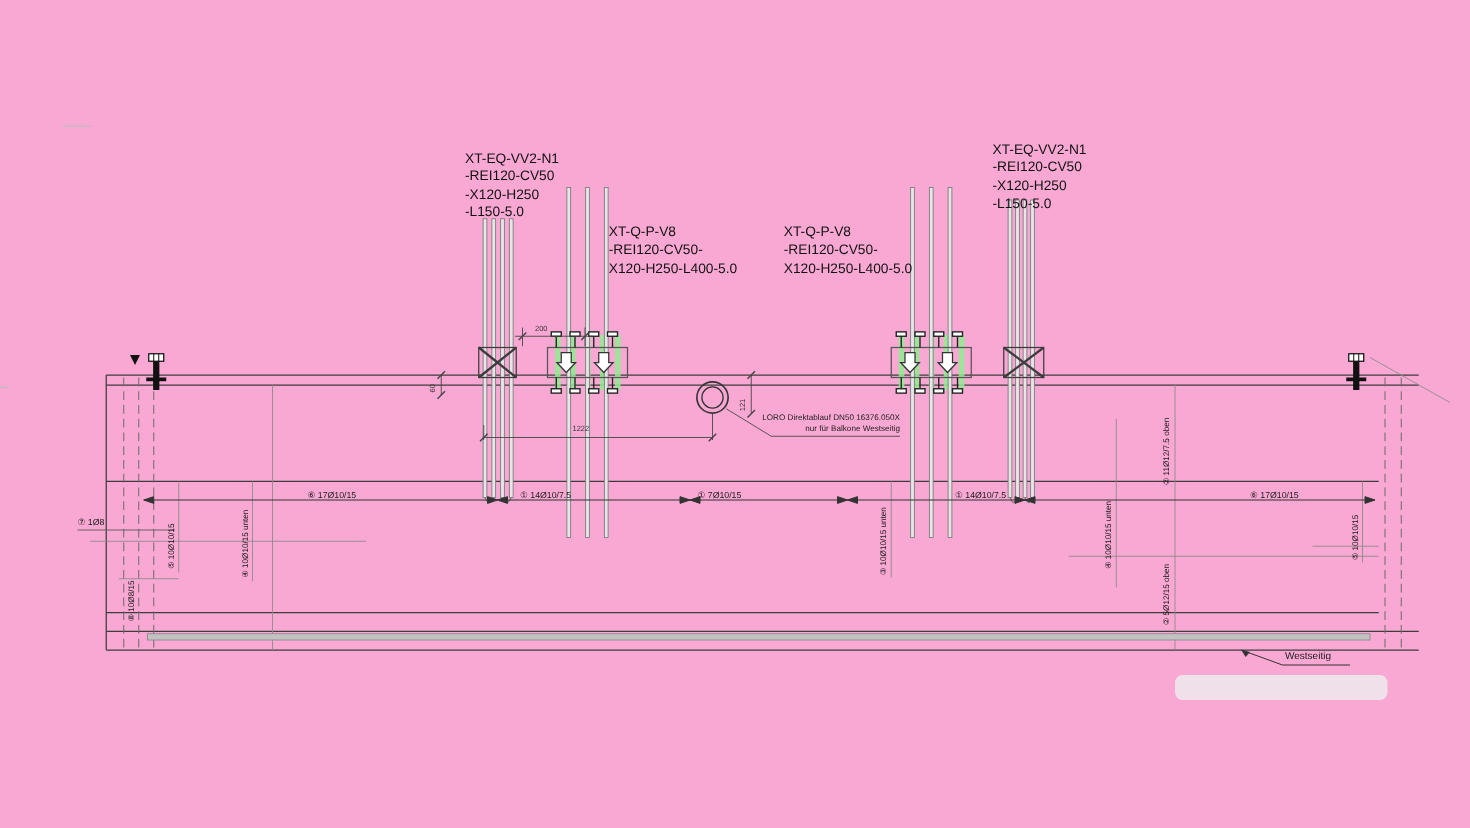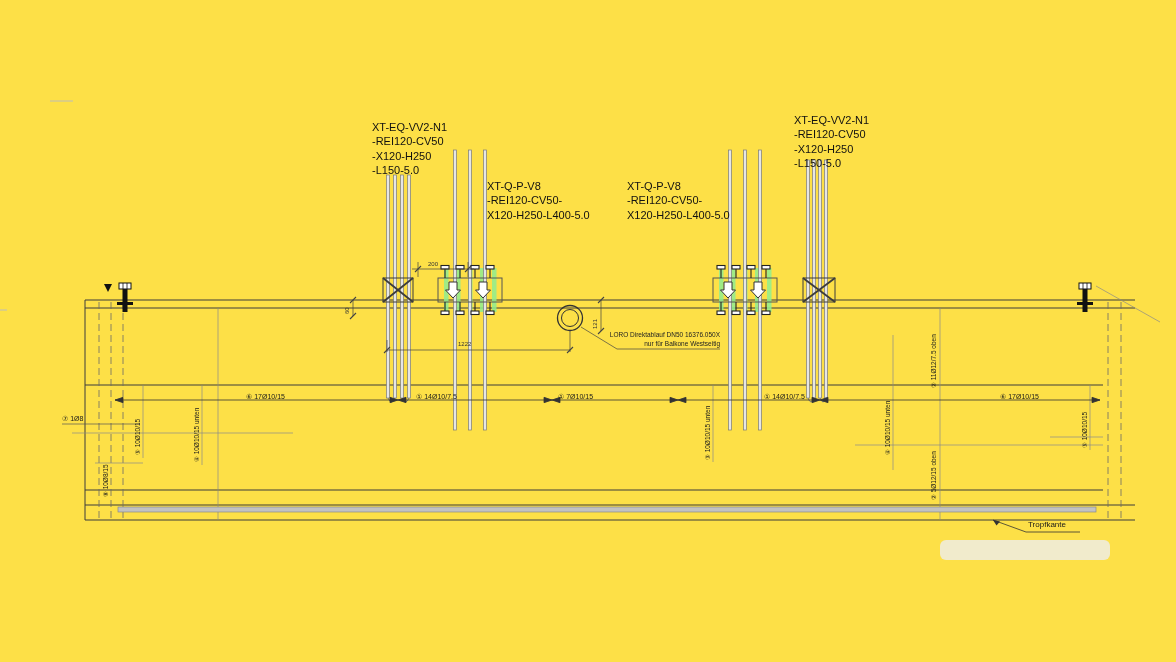--- a/index.html
+++ b/index.html
@@ -1,17 +1,17 @@
 <!DOCTYPE html>
 <html><head>
 <meta charset="utf-8">
 <style>
   html,body{margin:0;padding:0;background:#fff;}
   .canvas{
-    position:relative;width:1176px;height:662px;background:#fde047;overflow:hidden;
+    position:relative;width:1176px;height:662px;background:#f9a8d4;overflow:hidden;
     font-family:"Liberation Sans", sans-serif;
   }
   svg{position:absolute;left:0;top:0;}
   .lbl{position:absolute;font-size:7px;color:#1a1a1a;white-space:nowrap;line-height:1;}
   .vlabel{font-size:6.5px;transform:rotate(-90deg);transform-origin:0 0;}
   .dim{font-size:6px;color:#333;}
   .complabel{position:absolute;font-size:11px;line-height:1.3;color:#111;white-space:pre-line;}
   .note{position:absolute;font-size:6.5px;line-height:1.45;text-align:right;color:#222;}
   .trop{font-size:8px;}
 </style>
@@ -254,15 +254,15 @@
 <div class="lbl vlabel" style="left:885px;top:455px">④ 10Ø10/15 unten</div>
 <div class="lbl vlabel" style="left:931px;top:388px">② 11Ø12/7.5 oben</div>
 <div class="lbl vlabel" style="left:931px;top:500px">② 5Ø12/15 oben</div>
 <div class="lbl vlabel" style="left:1082px;top:448px">⑤ 10Ø10/15</div>
 
 <div class="lbl dim" style="left:428px;top:261px">200</div>
 <div class="lbl dim" style="left:458px;top:341px">1222</div>
 <div class="lbl vlabel dim" style="left:344px;top:314px">60</div>
 <div class="lbl vlabel dim" style="left:592px;top:329px">121</div>
 
-<div class="lbl trop" style="left:1028px;top:521px">Tropfkante</div>
+<div class="lbl trop" style="left:1028px;top:521px">Westseitig</div>
 
 </div>
 
 </body></html>

